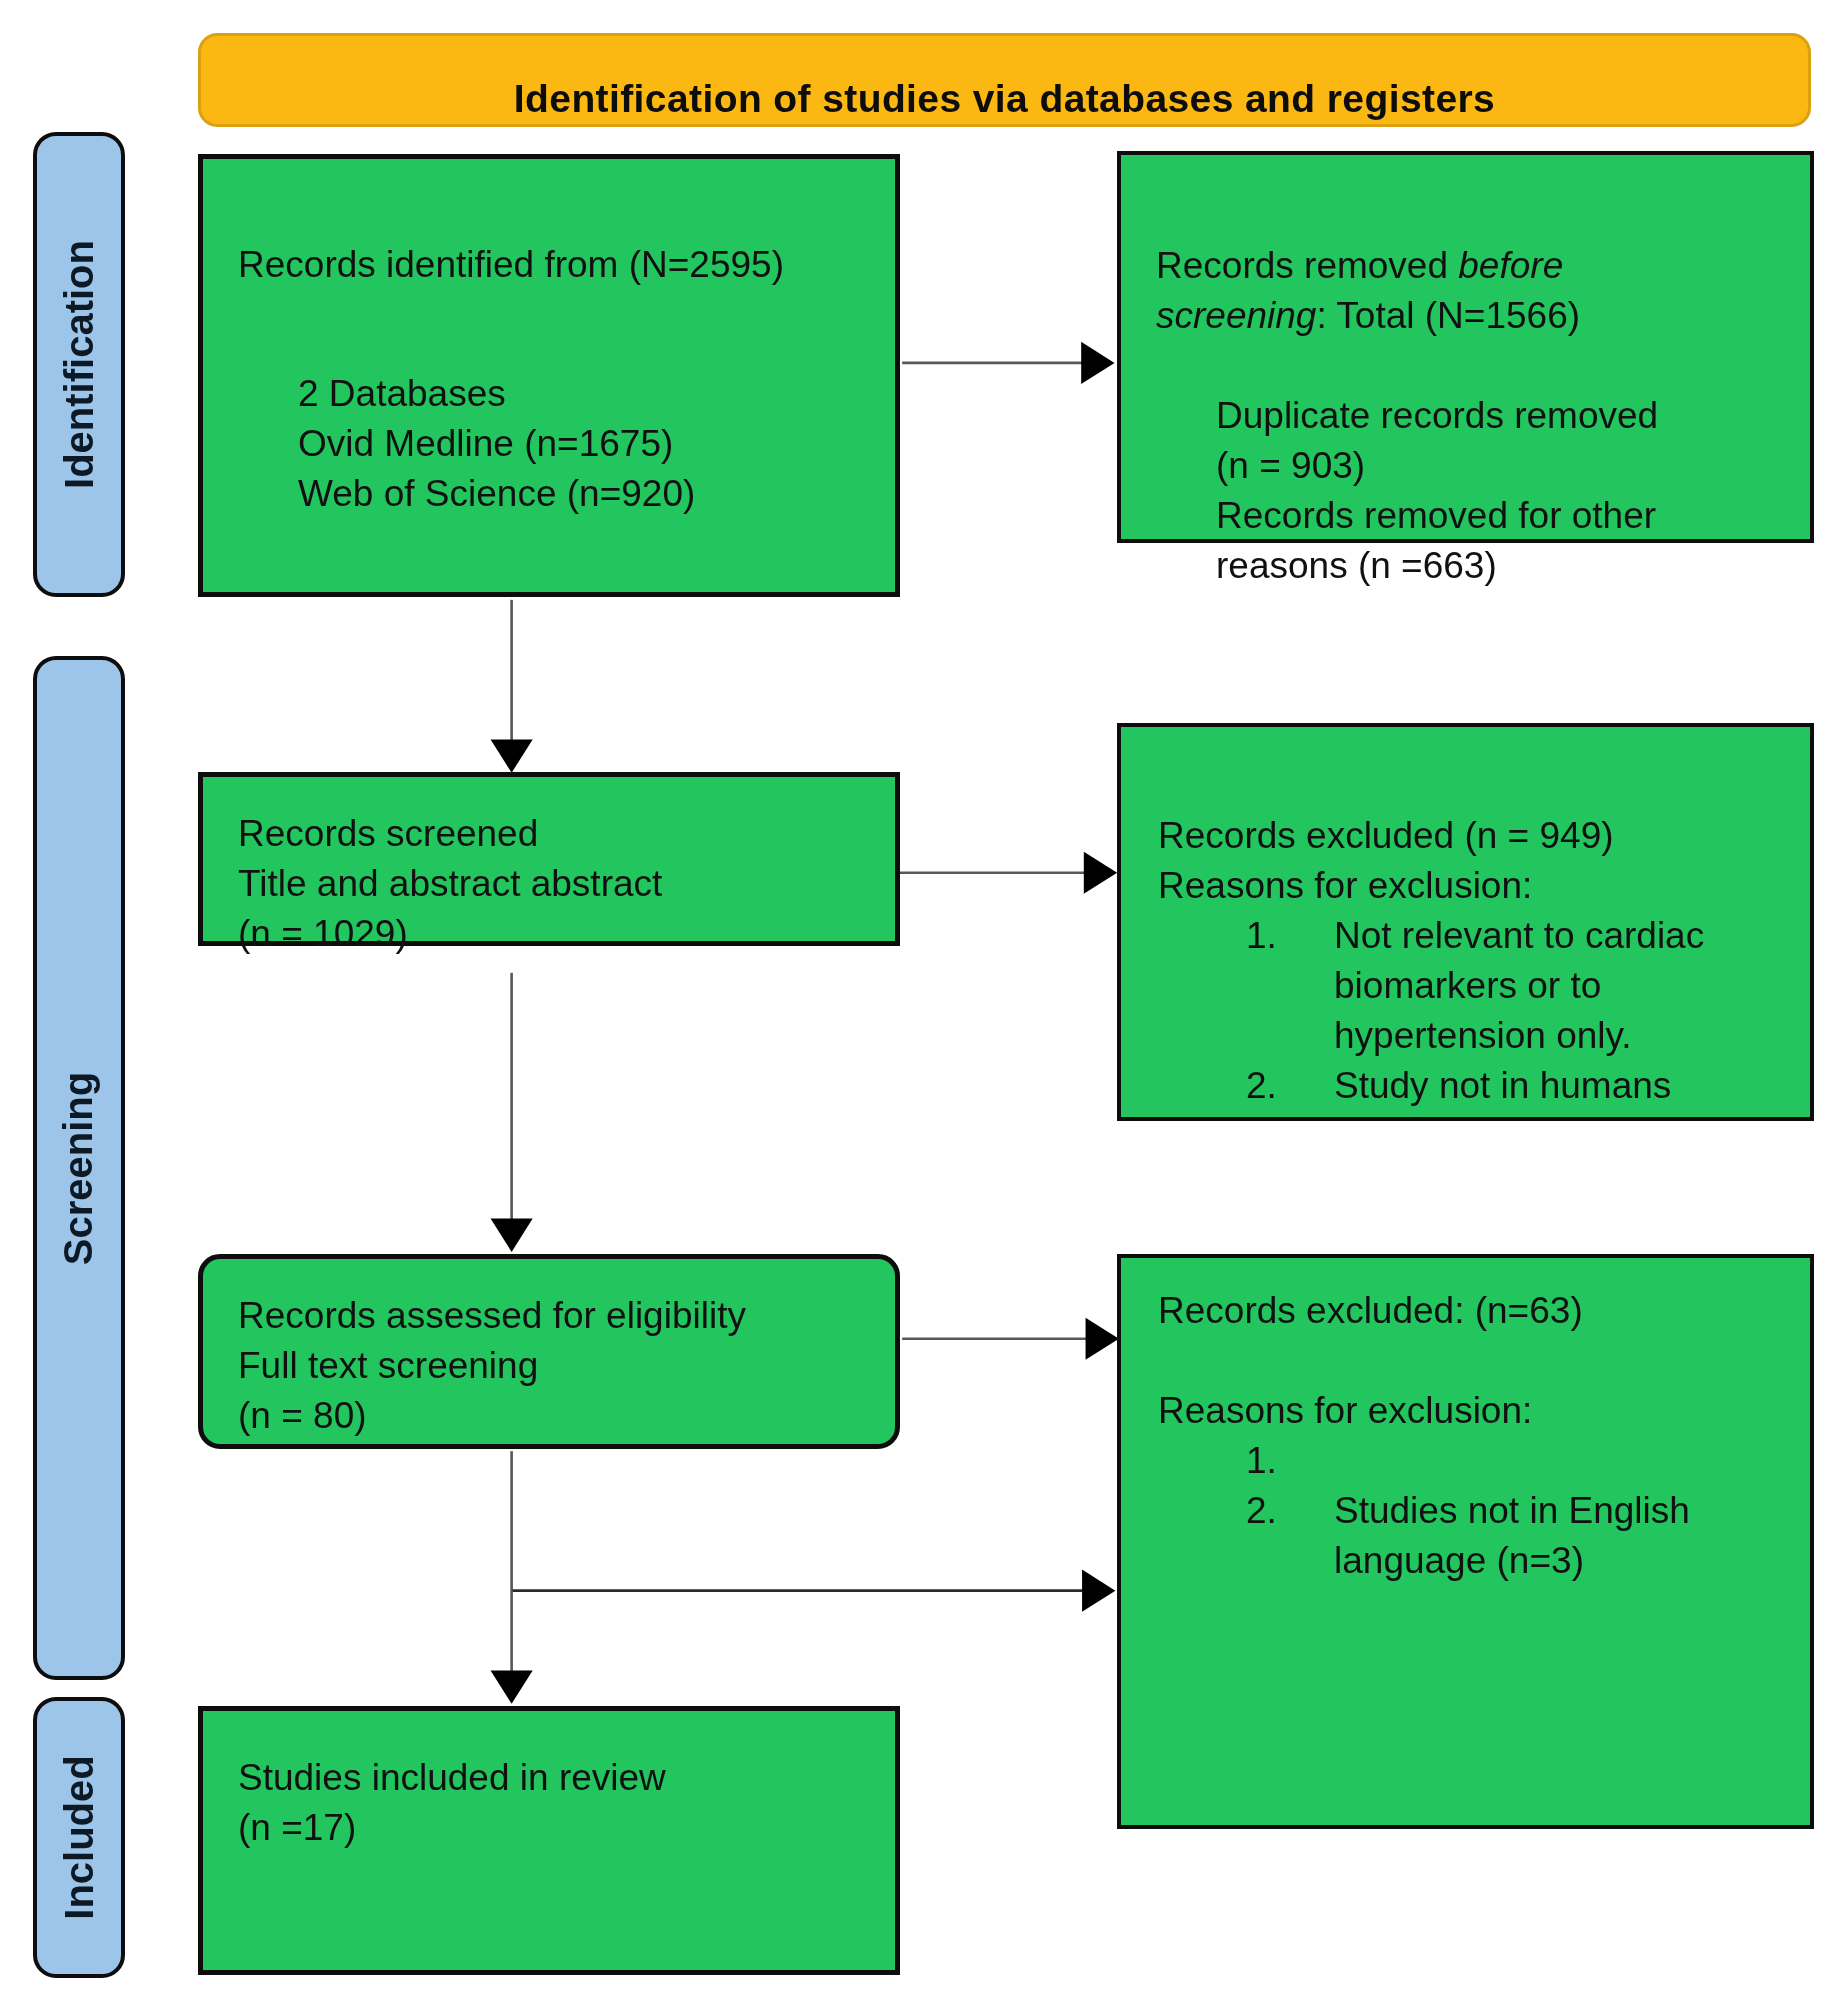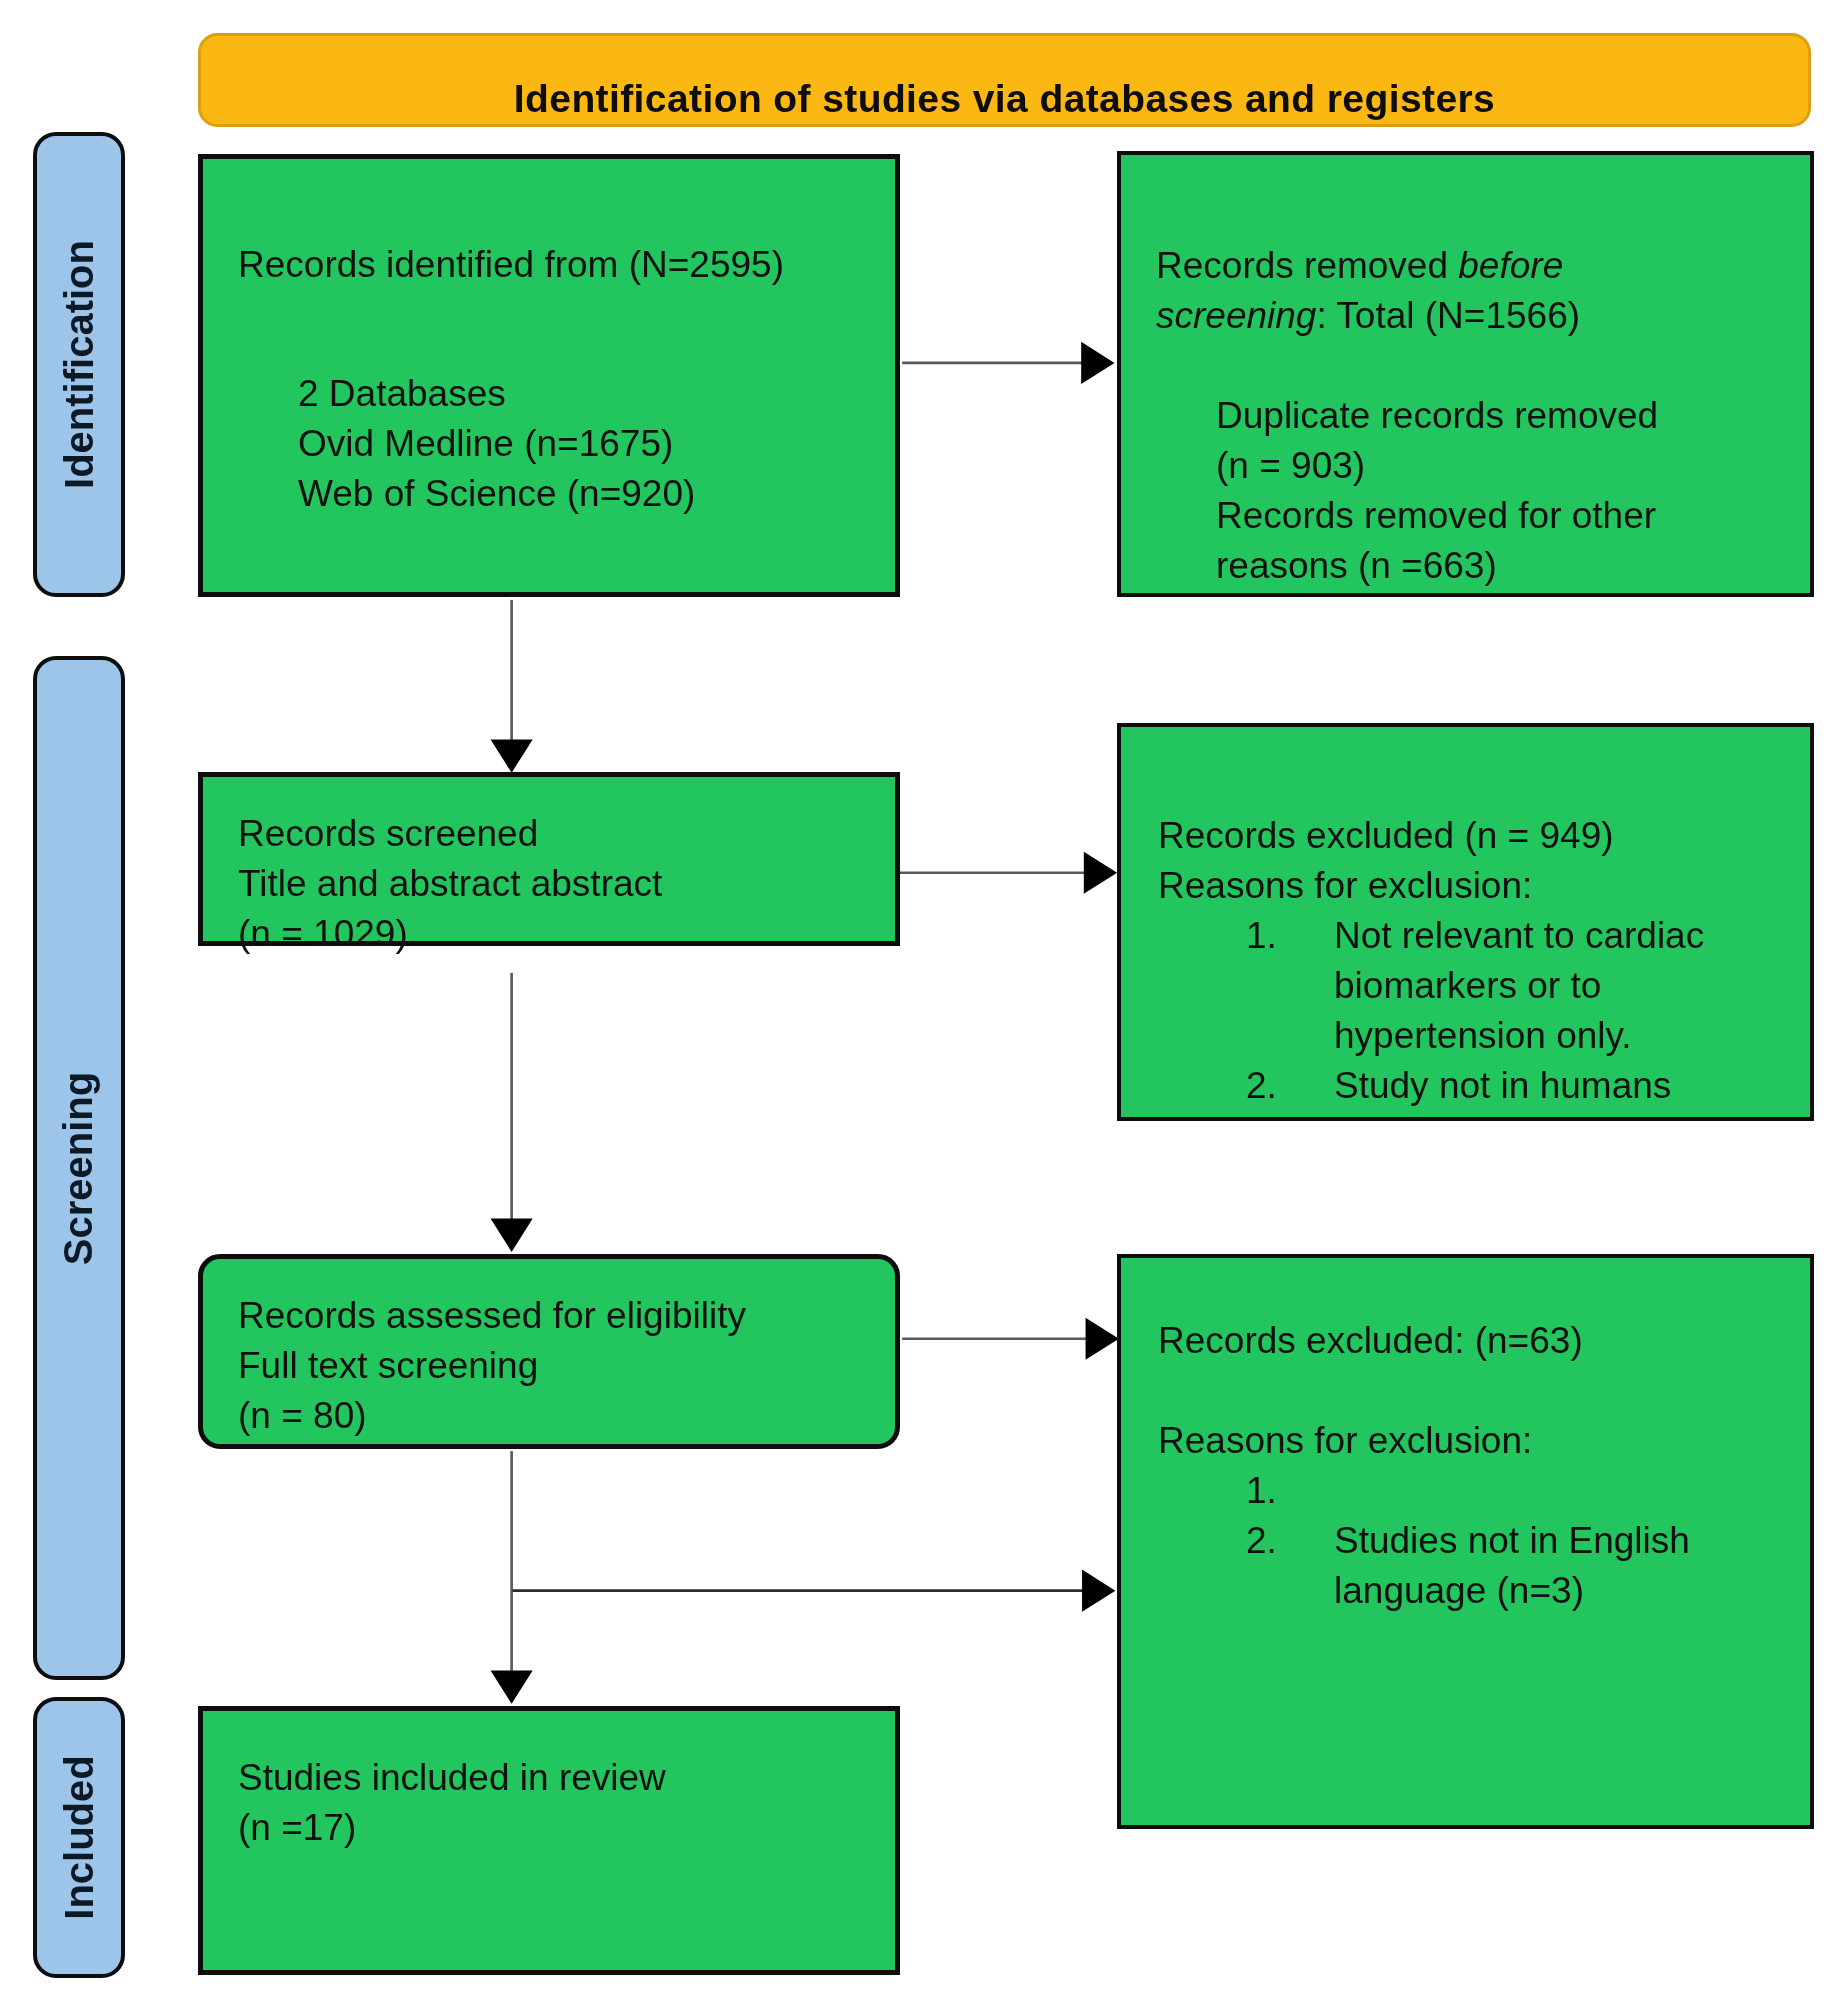--- a/index.html
+++ b/index.html
@@ -55,25 +55,25 @@
     position: absolute;
     background: #22c55e;
     box-sizing: border-box;
     font-size: 37px; line-height: 50px;
   }
   .fbox .line { white-space: nowrap; }
   .lcol { left: 198px; width: 702px; border: 5.3px solid #0d0d0d; }
   .rcol { left: 1117px; width: 697px; border: 4.4px solid #0d0d0d; }
 
   .box-identified { top: 154px;  height: 443px; padding: 81px 0 0 35px; }
-  .box-removed    { top: 151px;  height: 446px; padding: 86px 0 8px 35px; }
+  .box-removed    { top: 151px;  height: 392px; padding: 86px 0 8px 35px; }
   .box-screened   { top: 772px;  height: 174px; padding: 32px 0 14px 35px; }
   .box-excl-screen{ top: 723px;  height: 398px; padding: 84px 0 0 37px; }
   .box-assessed   { top: 1254px; height: 195px; padding: 32px 0 0 35px; border-radius: 22px; }
-  .box-excl-full  { top: 1254px; height: 575px; padding: 58px 0 0 37px; }
+  .box-excl-full  { top: 1254px; height: 575px; padding: 28px 0 0 37px; }
   .box-included   { top: 1706px; height: 269px; padding: 42px 0 0 35px; }
 
   .spacer   { height: 50px; }
   .spacer-lg{ height: 79px; }
   .indent   { margin-left: 60px; }
 
   .num-row  { display: flex; margin-left: 88px; }
   .num-cell { width: 39px; flex: 0 0 39px; }
   .num-gap  { width: 49px; flex: 0 0 49px; }
 

